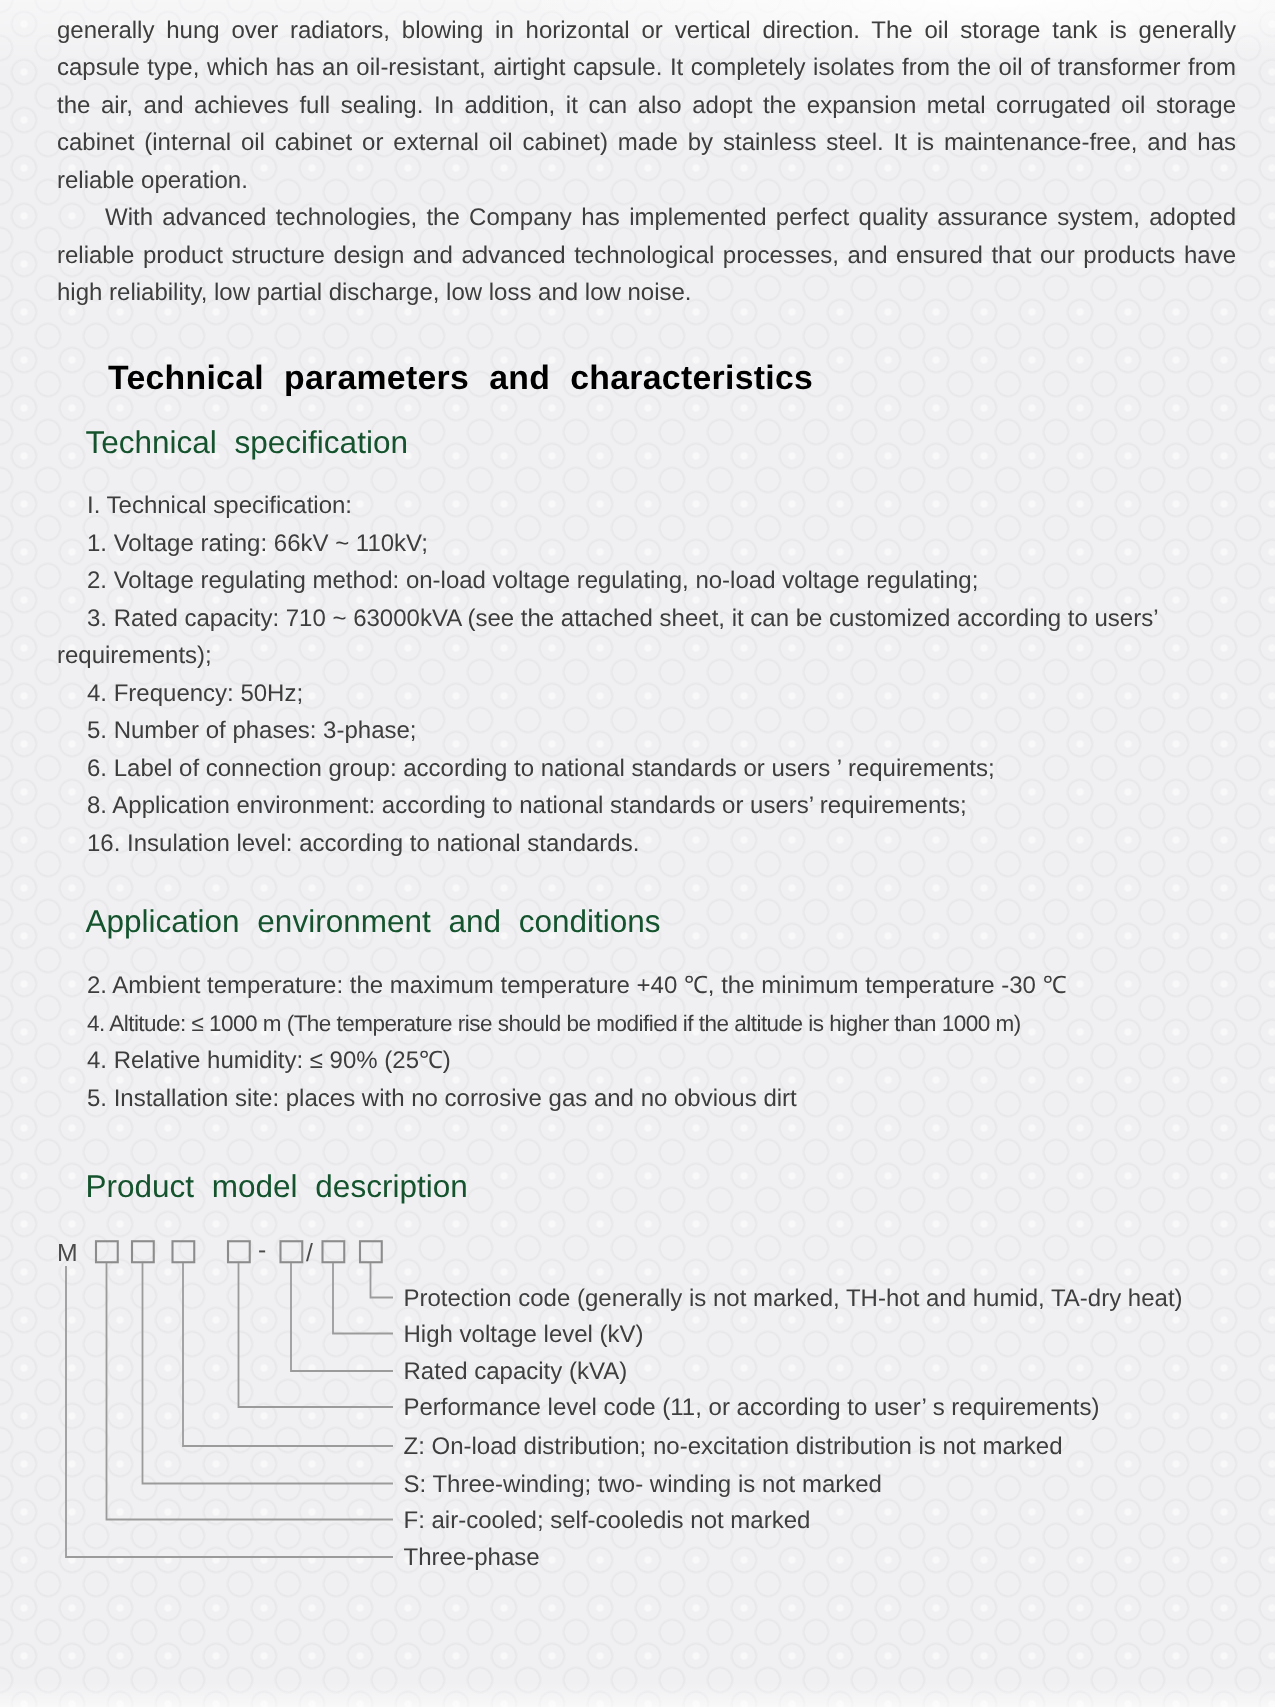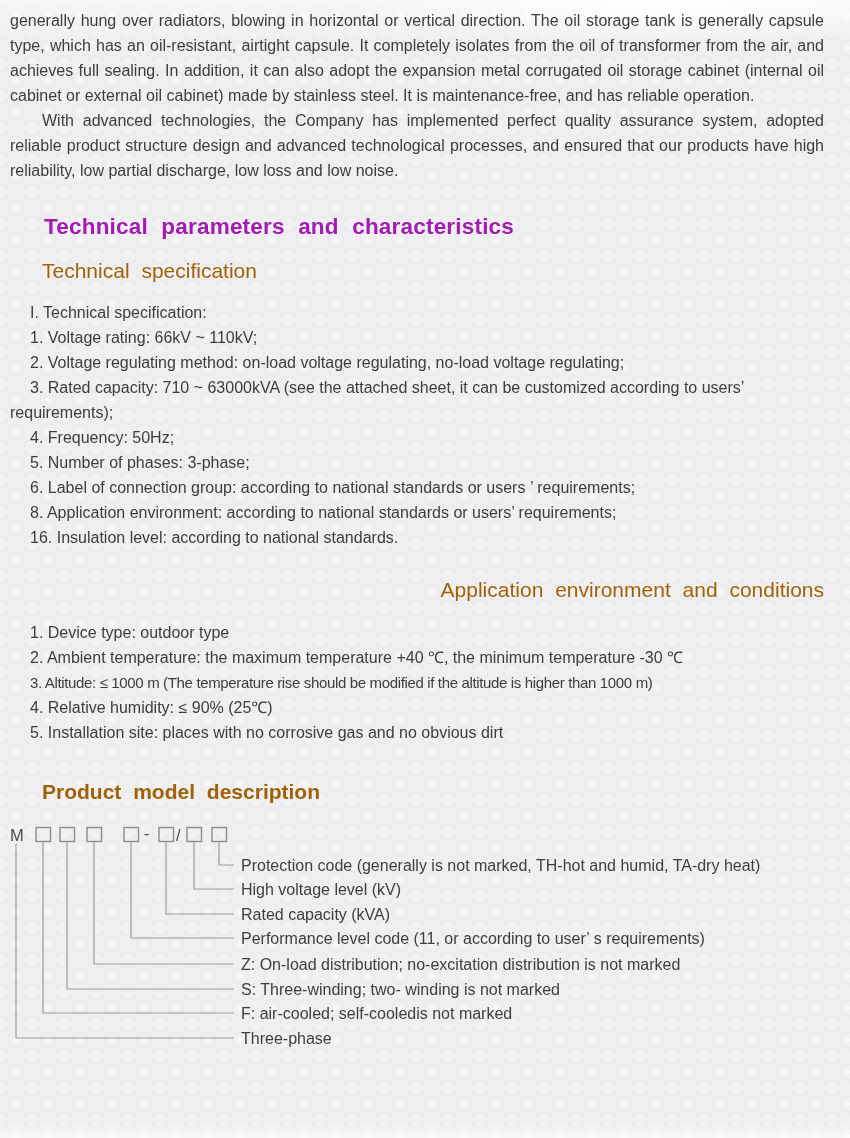--- a/index.html
+++ b/index.html
@@ -16,34 +16,34 @@
   }
   .top-wash{
     position:absolute;top:0;left:0;width:850px;height:80px;pointer-events:none;
     background:radial-gradient(ellipse 430px 55px at 78% 0%, rgba(255,255,255,0.95), rgba(255,255,255,0) 75%),
                linear-gradient(to bottom, rgba(255,255,255,0.45), rgba(255,255,255,0) 60%);
   }
   .bottom-wash{
     position:absolute;bottom:0;left:0;width:850px;height:16px;pointer-events:none;
     background:linear-gradient(to top, rgba(255,255,255,0.55), rgba(255,255,255,0));
   }
-  .content{position:relative;padding:8px 26px 0 10px;color:#3d3d3d;}
+  .content{position:relative;padding:8px 26px 0 38px;color:#3d3d3d;}
   p.body-par{margin:0;font-size:16px;line-height:25px;text-align:justify;color:#3d3d3d;}
   p.indented{text-indent:32px;}
   h1.main-heading{
     margin:30px 0 16px 34px;font-size:22.5px;line-height:28px;font-weight:bold;
-    color:#a21caf;word-spacing:7px;letter-spacing:0.2px;
+    color:#000000;word-spacing:7px;letter-spacing:0.2px;
   }
   h2.sub-heading{
-    margin:0 0 0 32px;font-size:21px;line-height:27px;font-weight:400;
-    color:#a16207;word-spacing:6px;
+    margin:0 0 0 19px;font-size:21px;line-height:27px;font-weight:400;
+    color:#14532d;word-spacing:6px;
   }
   h2.h2-tech{margin-top:15px;}
-  h2.h2-app{margin-top:26px;text-align:right;}
-  h2.h2-product{margin-top:33px;font-weight:bold;}
+  h2.h2-app{margin-top:26px;}
+  h2.h2-product{margin-top:33px;}
   .num-list{margin-top:16px;font-size:16px;line-height:25px;}
   .num-list.app{margin-top:17px;}
   .num-list .li{text-indent:20px;}
   .num-list .li.cond{font-size:15px;letter-spacing:-0.35px;}
   svg.model-diagram{display:block;margin:19px 0 0 -26px;}
   svg.model-diagram text{font-family:"Liberation Sans",sans-serif;}
   .code-symbol{fill:#4b4b4b;font-size:16.5px;}
   .diagram-label{fill:#3e3e3e;font-size:16px;}
   .connector{stroke:#9b9b9b;stroke-width:1.2;fill:none;}
   .code-box{stroke:#8c8c8c;stroke-width:1.4;fill:none;}
@@ -69,23 +69,22 @@
     <div class="li">3. Rated capacity: 710 ~ 63000kVA (see the attached sheet, it can be customized according to users’ requirements);</div>
     <div class="li">4. Frequency: 50Hz;</div>
     <div class="li">5. Number of phases: 3-phase;</div>
     <div class="li">6. Label of connection group: according to national standards or users ’ requirements;</div>
     <div class="li">8. Application environment: according to national standards or users’ requirements;</div>
     <div class="li">16. Insulation level: according to national standards.</div>
   </div>
 
   <h2 class="sub-heading h2-app">Application environment and conditions</h2>
   <div class="num-list app">
-    <div class="li">1. Device type: outdoor type</div>
     <div class="li">2. Ambient temperature: the maximum temperature +40 ℃, the minimum temperature -30 ℃</div>
-    <div class="li cond">3. Altitude: ≤ 1000 m (The temperature rise should be modified if the altitude is higher than 1000 m)</div>
+    <div class="li cond">4. Altitude: ≤ 1000 m (The temperature rise should be modified if the altitude is higher than 1000 m)</div>
     <div class="li">4. Relative humidity: ≤ 90% (25℃)</div>
     <div class="li">5. Installation site: places with no corrosive gas and no obvious dirt</div>
   </div>
 
   <h2 class="sub-heading h2-product">Product model description</h2>
 
   <svg class="model-diagram" width="850" height="240" viewBox="0 0 850 240">
 
     <text class="code-symbol" x="26" y="16.5">M</text>
     <rect class="code-box" x="52" y="3.5" width="14.5" height="14"></rect>

